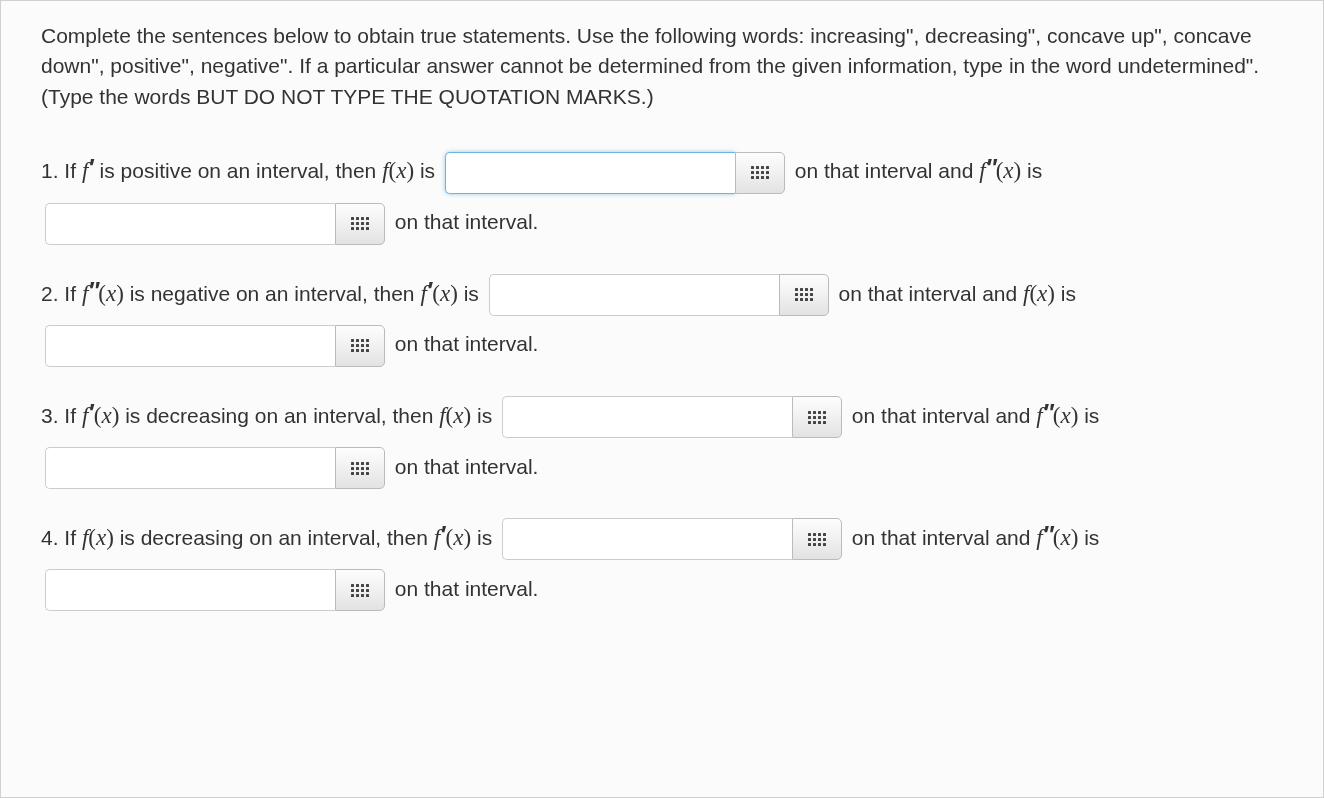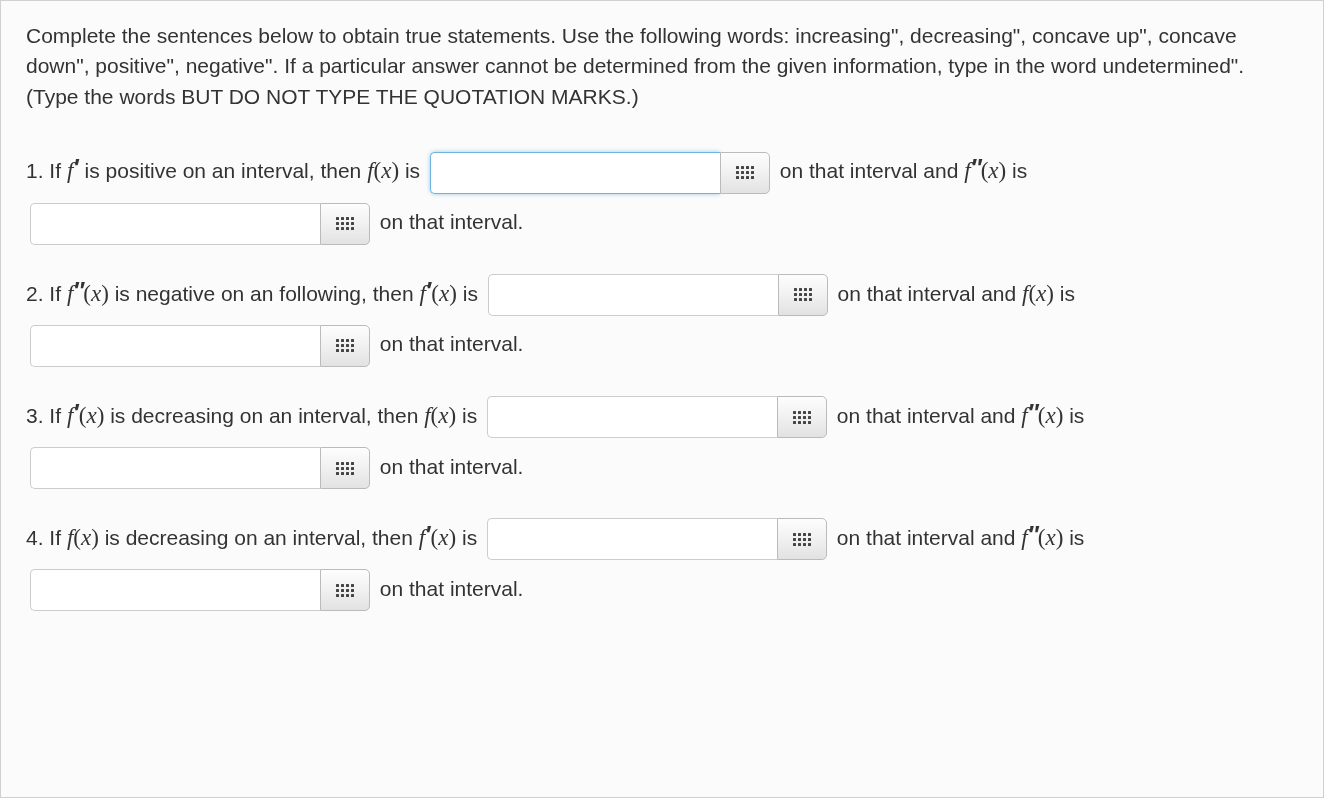--- a/index.html
+++ b/index.html
@@ -7,21 +7,21 @@
     }
     body {
       margin: 0;
       padding: 0;
       font-family: Arial, Helvetica, sans-serif;
       background: #f5f5f5;
     }
     .container {
       background: #fbfbfb;
       border: 1px solid #d0d0d0;
-      padding: 20px 25px;
+      padding: 20px 40px;
       width: 1324px;
       min-height: 798px;
     }
     .instructions {
       font-size: 21px;
       color: #333;
       line-height: 1.45;
       margin-bottom: 30px;
     }
     .question {
@@ -154,21 +154,21 @@
             <span></span>
             <span></span>
           </span>
         </span>
     </span>
     <span> on that interval.</span>
   </div>
 
   <div class="question">
     <span>2.</span>
-    <span>If </span><span class="math">f<span class="dprime">″</span><span class="math-reg">(</span>x<span class="math-reg">)</span></span><span> is negative on an following, then </span><span class="math">f<span class="prime">′</span><span class="math-reg">(</span>x<span class="math-reg">)</span></span><span> is </span>
+    <span>If </span><span class="math">f<span class="dprime">″</span><span class="math-reg">(</span>x<span class="math-reg">)</span></span><span> is negative on an interval, then </span><span class="math">f<span class="prime">′</span><span class="math-reg">(</span>x<span class="math-reg">)</span></span><span> is </span>
     <span class="input-wrap">
       <input type="text" class="text-input" value="" style="">
       <span class="keypad-btn">
           <span class="keypad-icon">
             <span></span>
             <span></span>
             <span></span>
             <span></span>
             <span></span>
             <span></span>

